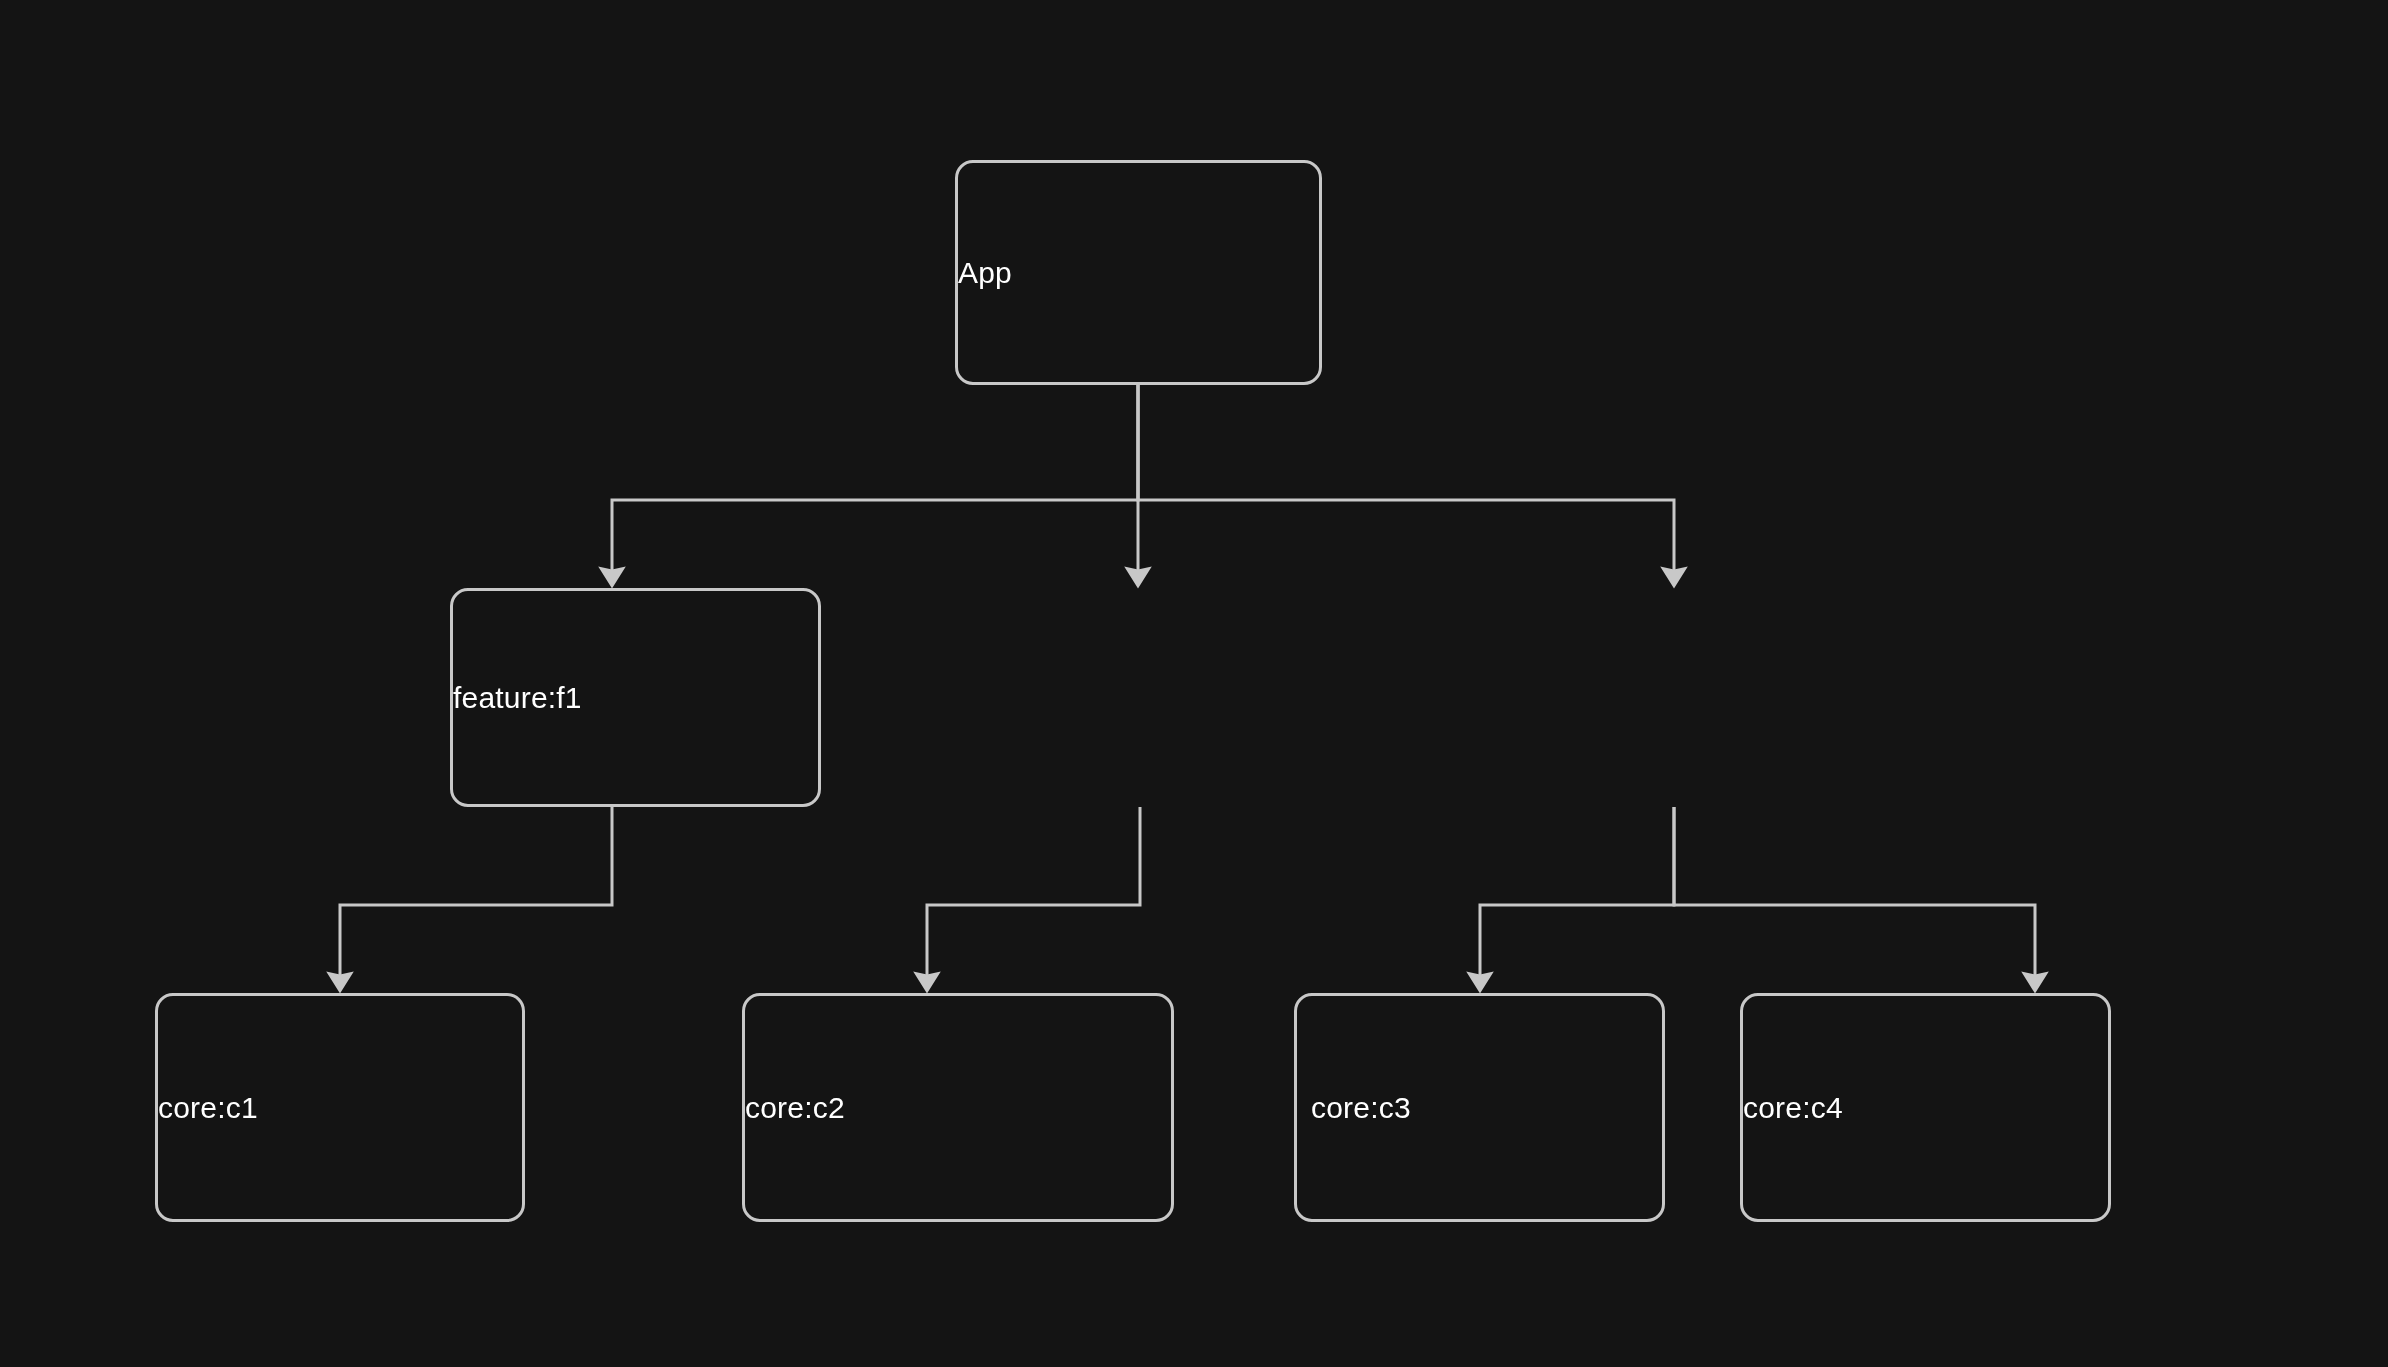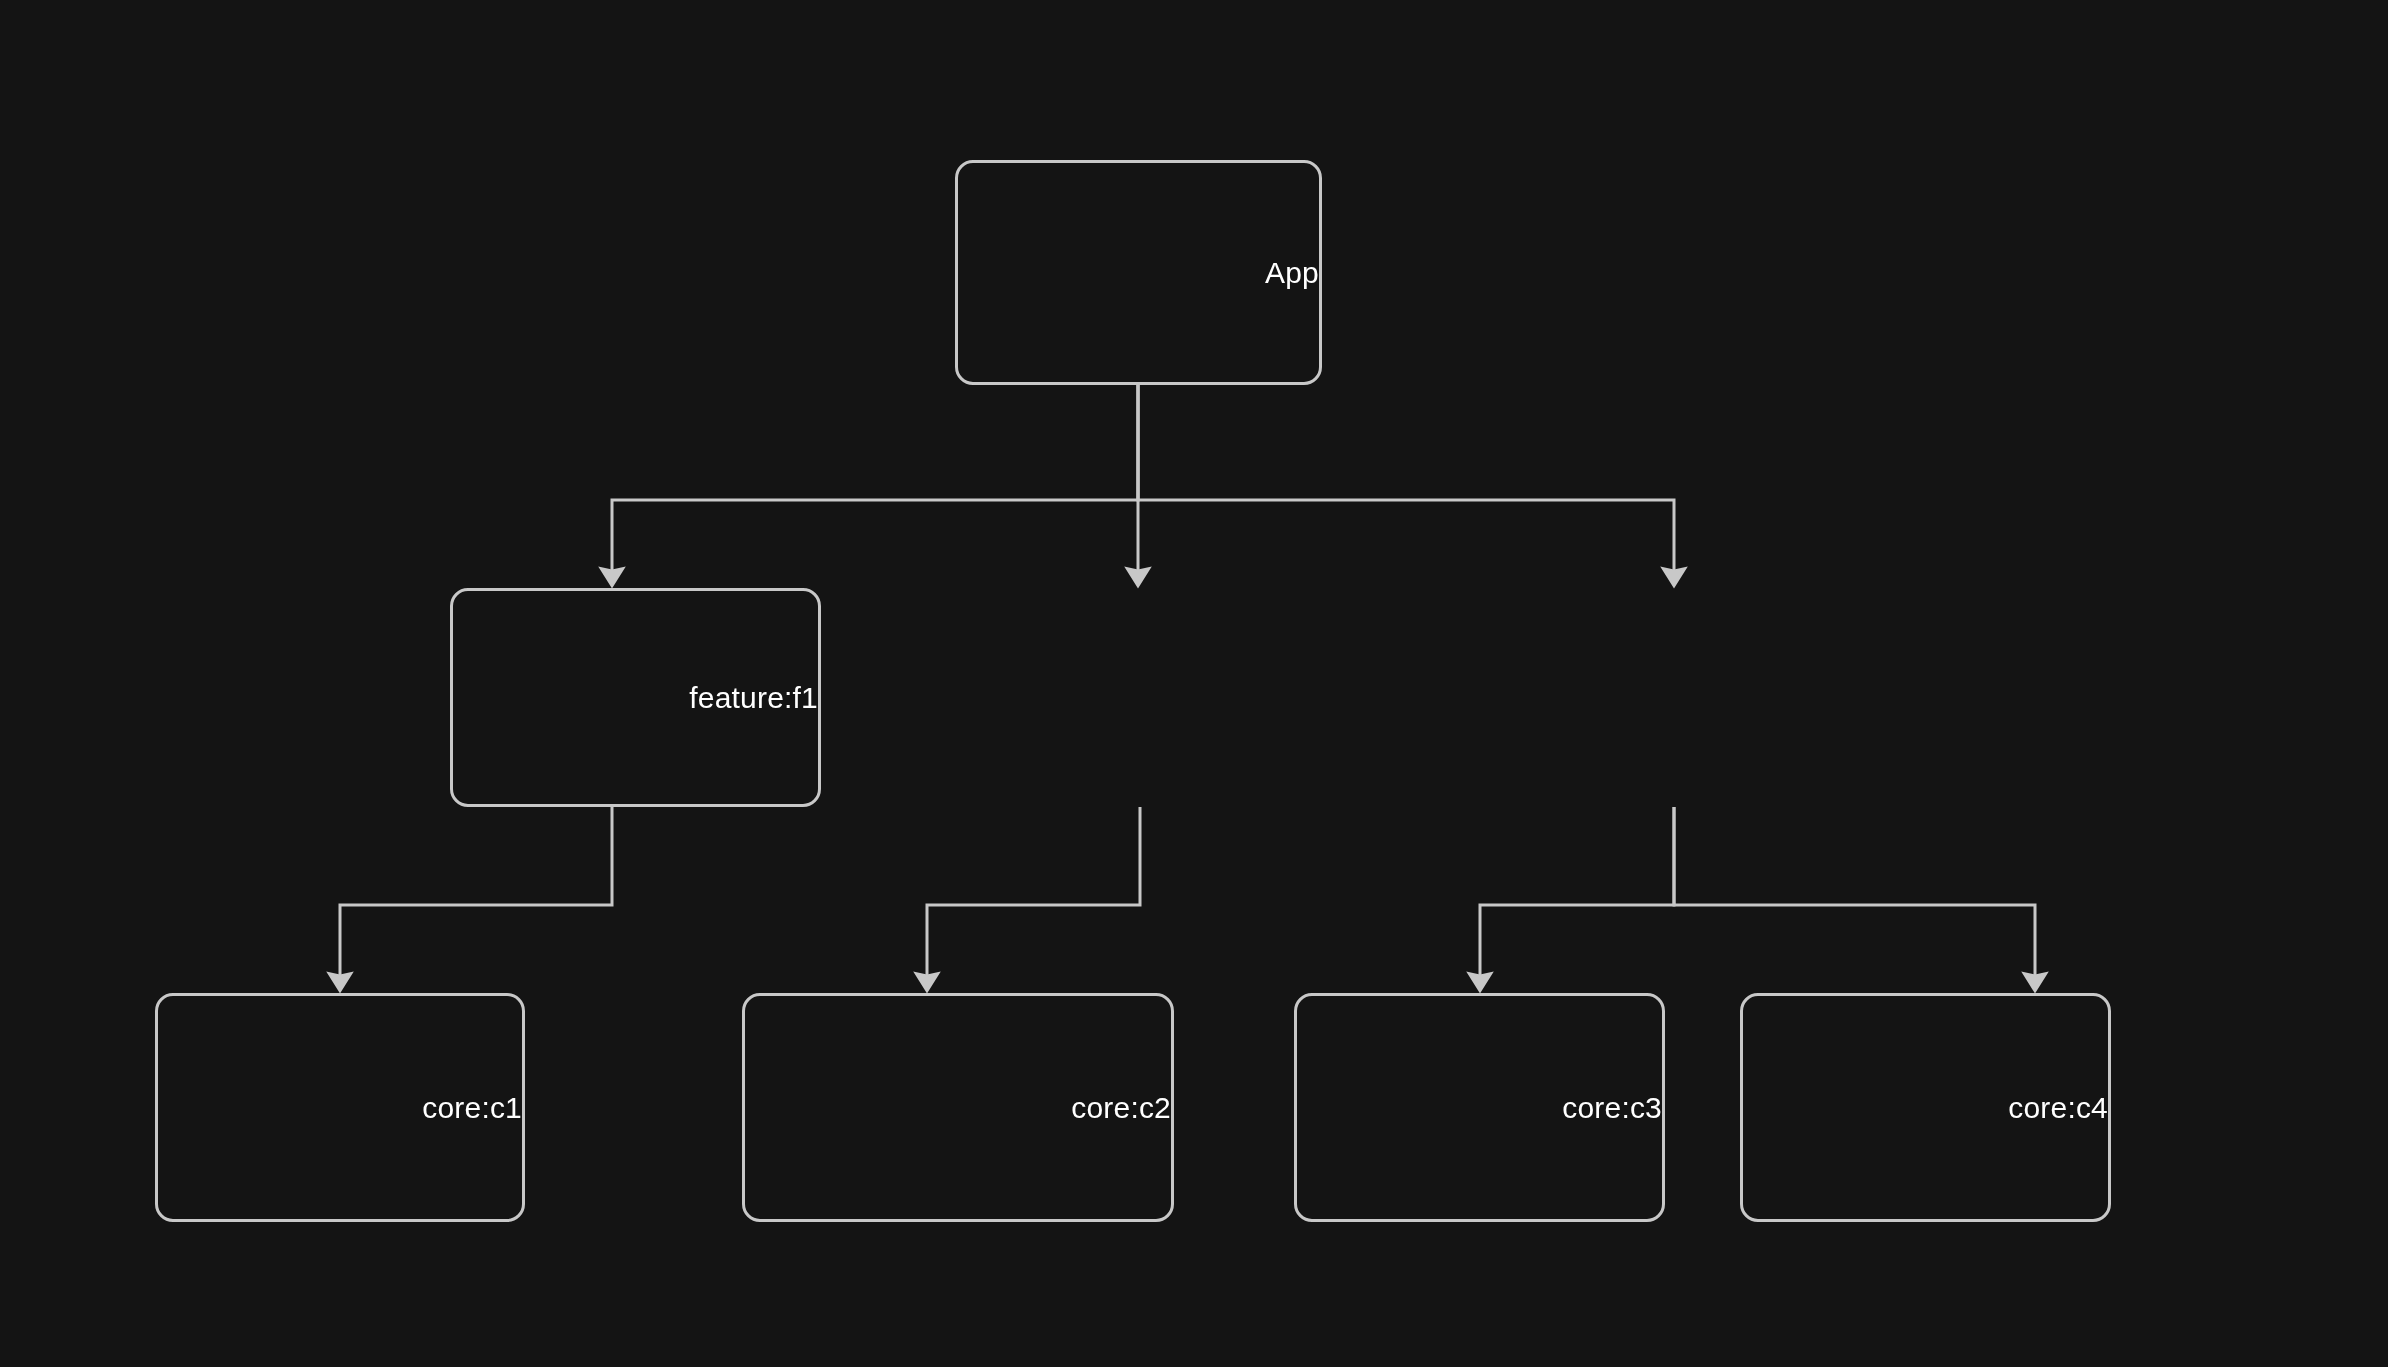--- a/index.html
+++ b/index.html
@@ -35,21 +35,21 @@
     height: 1367px;
   }
   .node {
     position: absolute;
     box-sizing: border-box;
     background: #141414;
     border: 3px solid #c8c8c8;
     border-radius: 18px;
     display: flex;
     align-items: center;
-    justify-content: flex-end;
+    justify-content: flex-start;
   }
   .node-label {
     color: #ffffff;
     font-size: 30px;
     font-family: "Liberation Sans", sans-serif;
     font-weight: 400;
     letter-spacing: 0.2px;
     white-space: nowrap;
     text-align: center;
     line-height: 1.2;
@@ -94,21 +94,21 @@
 
 
     <div class="node" style="left:155px; top:993px; width:370px; height:229px;">
       <span class="node-label">core:c1</span>
     </div>
 
     <div class="node" style="left:742px; top:993px; width:432px; height:229px;">
       <span class="node-label">core:c2</span>
     </div>
 
-    <div class="node" style="left:1294px; top:993px; width:371px; height:229px;">
+    <div class="node" style="left:1294px; top:993px; width:371px; height:229px;padding-left:14px;">
       <span class="node-label">core:c3</span>
     </div>
 
     <div class="node" style="left:1740px; top:993px; width:371px; height:229px;">
       <span class="node-label">core:c4</span>
     </div>
 
   </div>
 </div>
 

